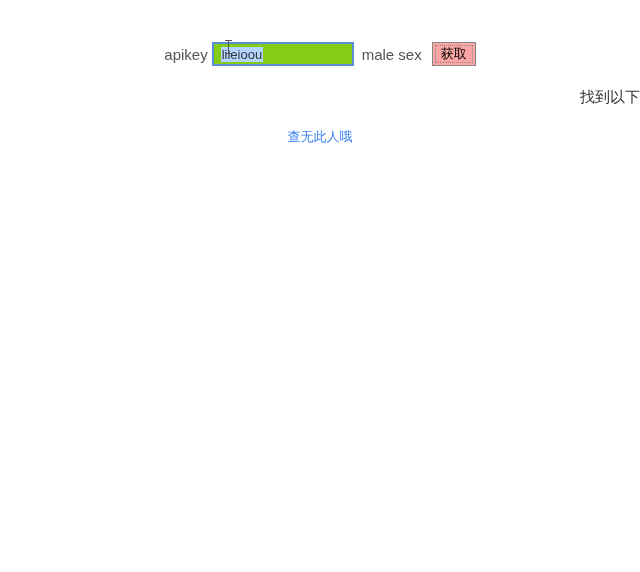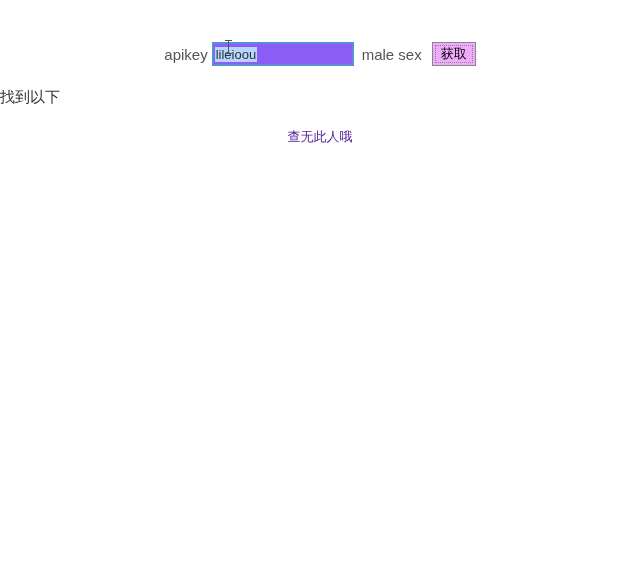--- a/index.html
+++ b/index.html
@@ -47,25 +47,25 @@
     }
     .selected-text {
       background: #b4d5ff;
       color: #333;
       padding: 0 1px;
     }
     .input-wrap-apikey {
       width: 142px;
       height: 24px;
       border: 2px solid #5a8dd6;
-      padding: 2px 1px;
+      padding: 2px 7px;
       font-size: 13px;
       display: flex;
       align-items: center;
-      background: #8b5cf6;
+      background: #84cc16;
       position: relative;
     }
     .ibeam {
       position: absolute;
       left: 224px;
       top: 38px;
       width: 9px;
       height: 18px;
       color: #555;
       pointer-events: none;
@@ -88,45 +88,45 @@
     }
     .ibeam .cap-top { top: 2px; }
     .ibeam .cap-bot { top: 15px; }
     .sex-input {
       width: 140px;
     }
     .fetch-btn {
       margin-left: 6px;
       height: 24px;
       padding: 0 8px;
-      background: #f0abfc;
+      background: #fca5a5;
       border: 1px solid #888;
       font-size: 13px;
       cursor: pointer;
       font-family: "Microsoft YaHei", sans-serif;
       outline: 1px dotted #888;
       outline-offset: -4px;
     }
     .result-header {
       position: absolute;
       top: 88px;
       left: 0;
       width: 100%;
-      text-align: left;
+      text-align: right;
       font-size: 15px;
       color: #333;
     }
     .result-body {
       position: absolute;
       top: 128px;
       left: 0;
       width: 100%;
       text-align: center;
       font-size: 13px;
-      color: #4c1d95;
+      color: #3b82f6;
     }
   </style>
 </head>
 <body>
 
 <div class="form-row">
   <span class="label apikey-label">apikey</span>
   <div class="input-wrap-apikey">
     <span class="selected-text">lileioou</span>
   </div>

